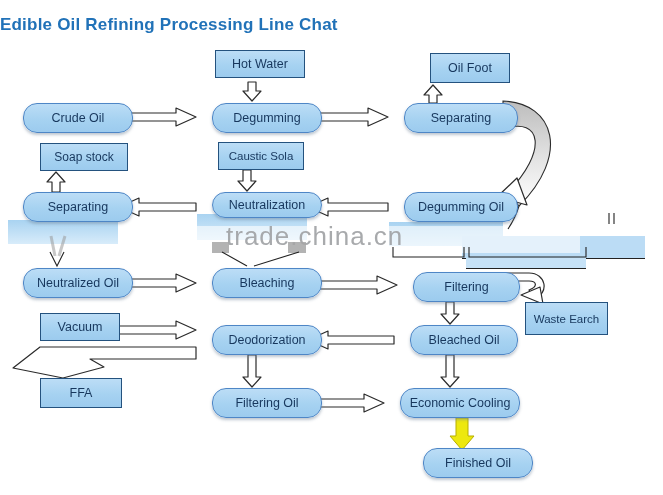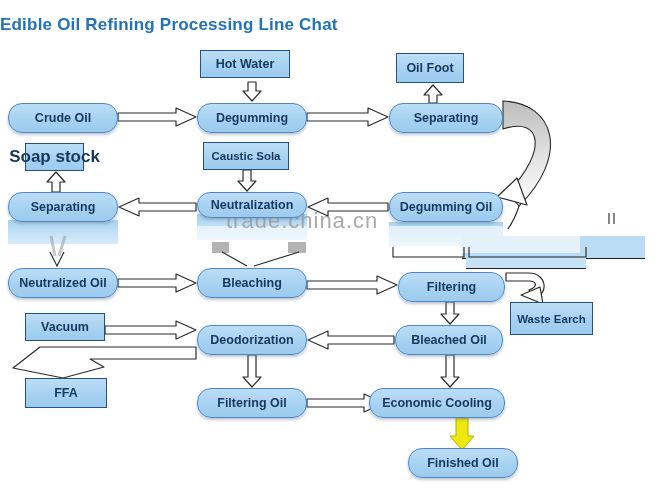--- a/index.html
+++ b/index.html
@@ -7,41 +7,41 @@
     position:relative;width:663px;height:495px;background:#ffffff;
     font-family:"Liberation Sans",sans-serif;overflow:hidden;
   }
   .title{
     position:absolute;left:0;top:15px;width:550px;text-align:left;
     font-size:17px;font-weight:bold;color:var(--title_text,#2172B8);
     letter-spacing:0.2px;
   }
   .node{
     position:absolute;display:flex;align-items:center;justify-content:center;
-    font-size:12.5px;font-weight:bold;color:var(--box_text,#17375D);
+    font-size:12.5px;font-weight:normal;color:var(--box_text,#17375D);
     background:linear-gradient(180deg,#BCDDF6 0%,var(--box_fill,#A6D2F1) 55%,#9CCBEE 100%);
-    z-index:6;box-sizing:border-box;white-space:nowrap;
+    z-index:6;box-sizing:border-box;white-space:nowrap;margin-left:15px;
   }
   .rounded{
     border:1.4px solid var(--box_border_rounded,#4E86C6);
     border-radius:14px;
     box-shadow:0 2px 3px rgba(110,130,150,0.45);
   }
   .rect{
     border:1.2px solid var(--box_border_rect,#24527E);
     border-radius:0;
   }
   .remnant{position:absolute;z-index:1;}
   .wm-band{
     position:absolute;left:135px;top:226px;width:445px;height:27px;
     background:rgba(255,255,255,0.6);z-index:2;
   }
   .wm-text{
-    position:absolute;left:226px;top:208px;z-index:3;
-    font-size:22px;color:var(--watermark_text,#9FA1A4);opacity:0.9;
+    position:absolute;left:226px;top:221px;z-index:3;
+    font-size:26px;color:var(--watermark_text,#9FA1A4);opacity:0.9;
     letter-spacing:1px;
     text-align:center;
   }
   svg.arrows{position:absolute;left:0;top:0;z-index:5;}
   .harrow{fill:#ffffff;stroke:#2b2b2b;stroke-width:1.2;stroke-linejoin:round;}
   .yarrow{fill:var(--highlight_arrow,#EDE80E);stroke:#b7ae00;stroke-width:1;}
   .thin{fill:none;stroke:#222;stroke-width:1.1;}
   .stub{fill:#A6A6A6;opacity:0.85;}
   .streak{stroke:#999;stroke-width:3;opacity:0.55;fill:none;}
 </style>
@@ -105,42 +105,42 @@
 
     <path class="streak" d="M51,236 L55,256 M65,236 L59,256"></path>
     <path class="thin" d="M50,252 L57,266 L64,252"></path>
 
     <path class="thin" d="M222,252 L247,266 M299,252 L254,266"></path>
 
     <polygon class="yarrow" points="456,418 468,418 468,436 474,436 462,450 450,436 456,436"></polygon>
   </svg>
 
   <div class="node rect" style="left:200px;top:50px;width:90px;height:28px">Hot Water</div>
-  <div class="node rect" style="left:396px;top:53px;width:68px;height:30px">Oil Foot</div>
+  <div class="node rect" style="left:415px;top:53px;width:80px;height:30px">Oil Foot</div>
 
   <div class="node rounded" style="left:8px;top:103px;width:110px;height:30px">Crude Oil</div>
   <div class="node rounded" style="left:197px;top:103px;width:110px;height:30px">Degumming</div>
   <div class="node rounded" style="left:389px;top:103px;width:114px;height:30px">Separating</div>
 
-  <div class="node rect" style="left:25px;top:143px;width:59px;height:28px;font-size:17px">Soap stock</div>
+  <div class="node rect" style="left:25px;top:143px;width:88px;height:28px;font-size:12px">Soap stock</div>
   <div class="node rect" style="left:203px;top:142px;width:86px;height:28px;font-size:11.5px">Caustic Sola</div>
 
   <div class="node rounded" style="left:8px;top:192px;width:110px;height:30px">Separating</div>
   <div class="node rounded" style="left:197px;top:192px;width:110px;height:26px">Neutralization</div>
   <div class="node rounded" style="left:389px;top:192px;width:114px;height:30px">Degumming Oil</div>
 
   <div class="node rounded" style="left:197px;top:268px;width:110px;height:30px">Bleaching</div>
   <div class="node rounded" style="left:8px;top:268px;width:110px;height:30px">Neutralized Oil</div>
   <div class="node rounded" style="left:398px;top:272px;width:107px;height:30px">Filtering</div>
 
   <div class="node rect" style="left:510px;top:302px;width:83px;height:33px;font-size:11.5px">Waste Earch</div>
   <div class="node rect" style="left:25px;top:313px;width:80px;height:28px">Vacuum</div>
 
   <div class="node rounded" style="left:197px;top:325px;width:110px;height:30px">Deodorization</div>
   <div class="node rounded" style="left:395px;top:325px;width:108px;height:30px">Bleached Oil</div>
 
   <div class="node rect" style="left:25px;top:378px;width:82px;height:30px">FFA</div>
   <div class="node rounded" style="left:197px;top:388px;width:110px;height:30px">Filtering Oil</div>
-  <div class="node rounded" style="left:369px;top:388px;width:136px;height:30px">Economic Cooling</div>
+  <div class="node rounded" style="left:385px;top:388px;width:120px;height:30px">Economic Cooling</div>
 
   <div class="node rounded" style="left:408px;top:448px;width:110px;height:30px">Finished Oil</div>
 
 </div>
 
 </body></html>

